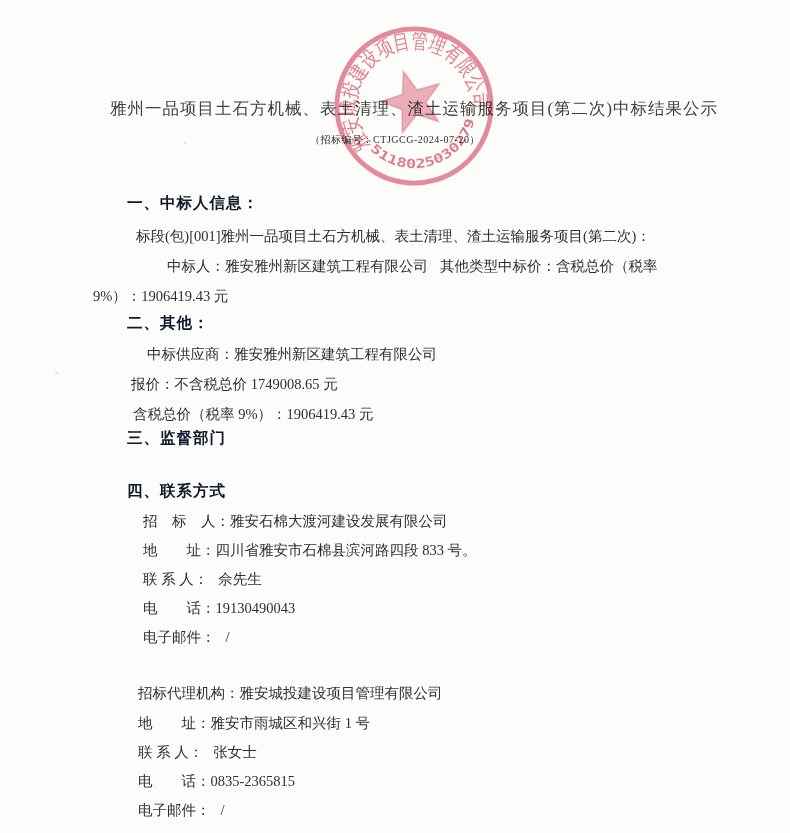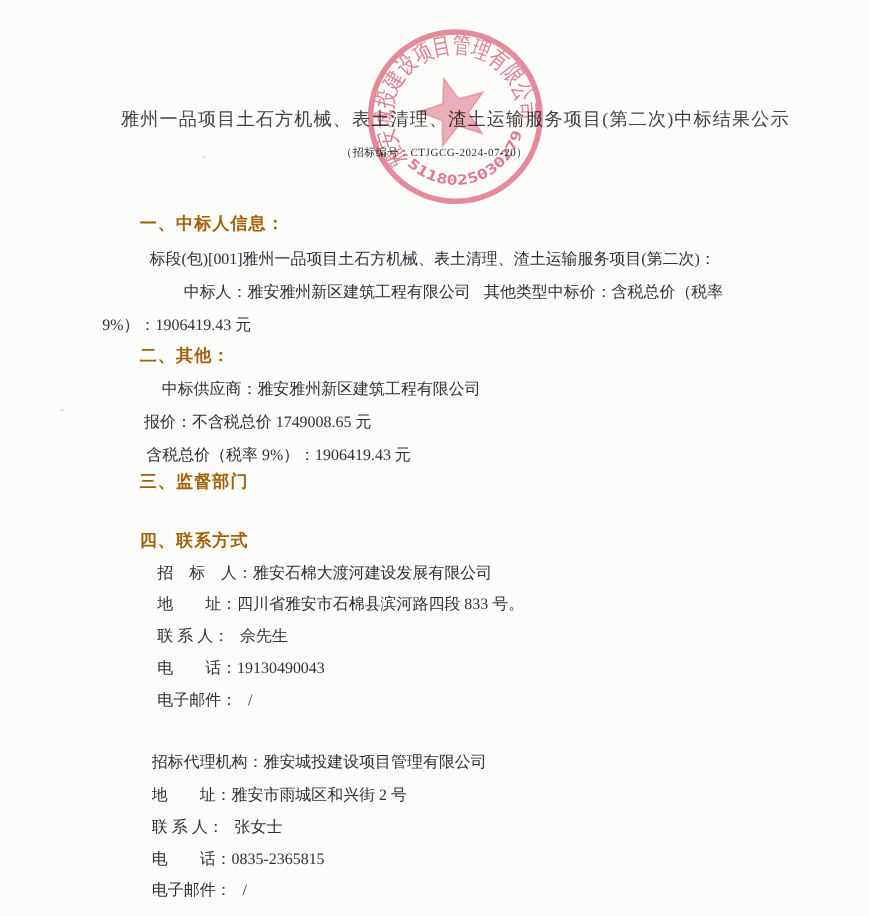--- a/index.html
+++ b/index.html
@@ -8,21 +8,21 @@
     background:#fcfcfb; overflow:hidden;
     font-family:"Liberation Serif","DejaVu Serif",serif;
     color:#2e2e38;
   }
   .ln { position:absolute; font-size:14.5px; line-height:18px; white-space:nowrap; }
   .center { left:0; width:790px; text-align:center; }
   .title { font-size:16.5px; letter-spacing:1px; color:#404040;margin-left:19px; }
   .subtitle { font-size:10px; letter-spacing:0.5px; }
   .heading {
     font-family:Liberation Mono, monospace;
-    font-weight:bold; font-size:15.5px; color:#a16207; letter-spacing:1px;
+    font-weight:bold; font-size:15.5px; color:#0f172a; letter-spacing:1px;
   }
   .lbl { display:inline-block; }
   .val { display:inline-block; }
   .gap-s { margin-left:10px; }
   .seal {
     position:absolute; left:294px; top:-14px; width:240px; height:240px;
     transform:rotate(-17deg);
     mix-blend-mode:multiply; opacity:0.85;
   }
   .seal text { font-family:"Liberation Serif","DejaVu Serif",serif; }
@@ -80,21 +80,21 @@
     <span class="lbl">电　　话：</span><span class="val">19130490043</span>
   </div>
   <div class="ln" style="top:628px;left:143px">
     <span class="lbl">电子邮件：</span><span class="val gap-s">/</span>
   </div>
 
   <div class="ln" style="top:684px;left:138px">
     <span class="lbl">招标代理机构：</span><span class="val">雅安城投建设项目管理有限公司</span>
   </div>
   <div class="ln" style="top:714px;left:138px">
-    <span class="lbl">地　　址：</span><span class="val">雅安市雨城区和兴街 2 号</span>
+    <span class="lbl">地　　址：</span><span class="val">雅安市雨城区和兴街 1 号</span>
   </div>
   <div class="ln" style="top:743px;left:138px">
     <span class="lbl">联 系 人：</span><span class="val gap-s">张女士</span>
   </div>
   <div class="ln" style="top:772px;left:138px">
     <span class="lbl">电　　话：</span><span class="val">0835-2365815</span>
   </div>
   <div class="ln" style="top:801px;left:138px">
     <span class="lbl">电子邮件：</span><span class="val gap-s">/</span>
   </div>

